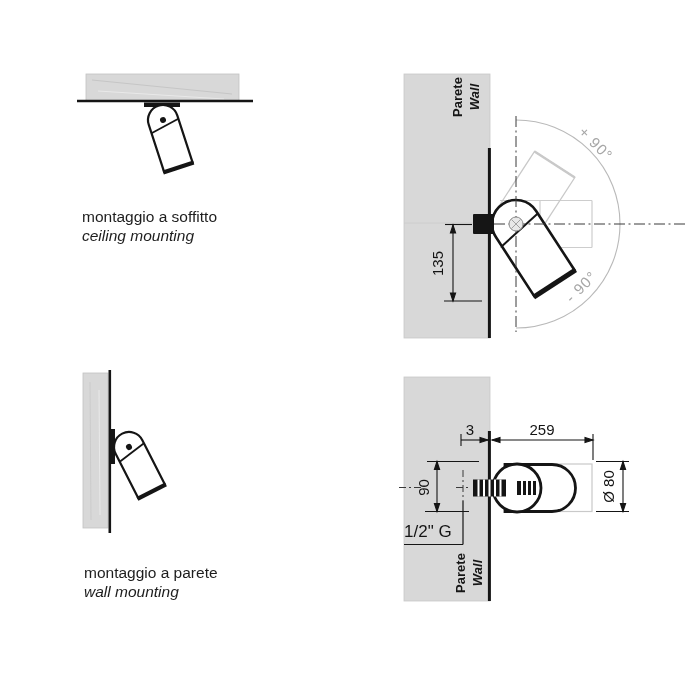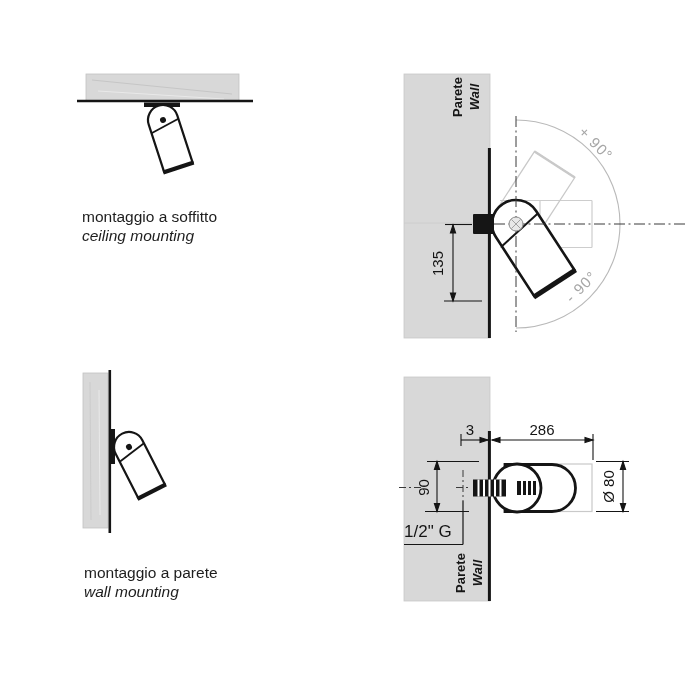--- a/index.html
+++ b/index.html
@@ -167,18 +167,18 @@
   <div class="txt wall-label" style="left:434px;top:555px;">
     <div>Parete</div>
     <div class="en">Wall</div>
   </div>
 
   <div class="txt angle" style="left:569px;top:135px;transform:rotate(45deg);">+ 90°</div>
   <div class="txt angle" style="left:554px;top:278px;transform:rotate(-45deg);">- 90°</div>
 
   <div class="txt dim rot" style="left:415px;top:255px;width:44px;">135</div>
   <div class="txt dim" style="left:460px;top:421px;width:20px;">3</div>
-  <div class="txt dim" style="left:520px;top:421px;width:44px;">286</div>
+  <div class="txt dim" style="left:520px;top:421px;width:44px;">259</div>
   <div class="txt dim rot" style="left:405px;top:479px;width:36px;">90</div>
   <div class="txt dim rot" style="left:583px;top:478px;width:50px;">Ø 80</div>
   <div class="txt thread" style="left:404px;top:522px;">1/2" G</div>
 
 </div>
 
 </body></html>

